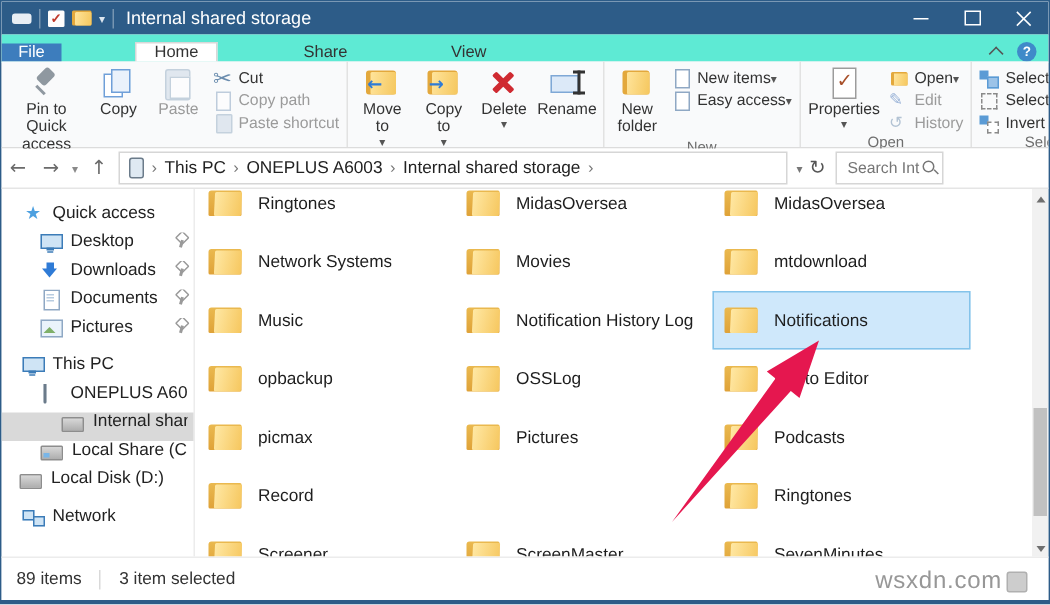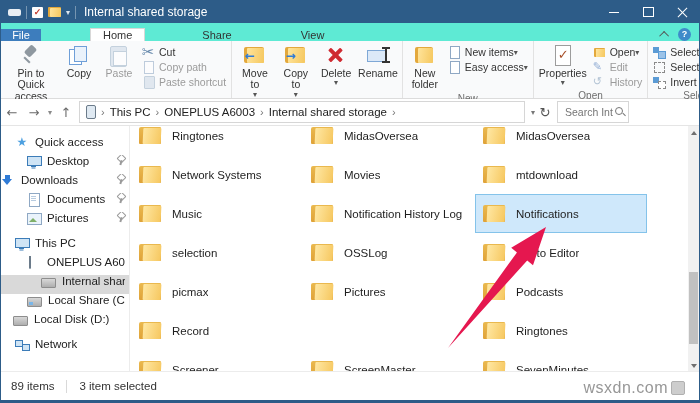--- a/index.html
+++ b/index.html
@@ -356,21 +356,21 @@
     <div class="sidebar">
       <div class="srow" style="padding-left:14px">
         <span class="sic ic-star"></span>
         <span class="lbl">Quick access</span>
       </div>
       <div class="srow" style="padding-left:26px">
         <span class="sic ic-mon"></span>
         <span class="lbl">Desktop</span>
         <span class="pinr"></span>
       </div>
-      <div class="srow" style="">
+      <div class="srow" style="padding-left:26px">
         <span class="sic ic-dl"></span>
         <span class="lbl">Downloads</span>
         <span class="pinr"></span>
       </div>
       <div class="srow" style="padding-left:26px">
         <span class="sic ic-doc"></span>
         <span class="lbl">Documents</span>
         <span class="pinr"></span>
       </div>
       <div class="srow" style="padding-left:26px">
@@ -438,21 +438,21 @@
       <div class="cell" style="grid-column:2">
           <span class="gfold"></span>
           <span class="flabel">Notification History Log</span>
         </div>
       <div class="cell sel" style="grid-column:3">
           <span class="gfold"></span>
           <span class="flabel">Notifications</span>
         </div>
       <div class="cell" style="grid-column:1">
           <span class="gfold"></span>
-          <span class="flabel">selection</span>
+          <span class="flabel">opbackup</span>
         </div>
       <div class="cell" style="grid-column:2">
           <span class="gfold"></span>
           <span class="flabel">OSSLog</span>
         </div>
       <div class="cell" style="grid-column:3">
           <span class="gfold"></span>
           <span class="flabel">Photo Editor</span>
         </div>
       <div class="cell" style="grid-column:1">

